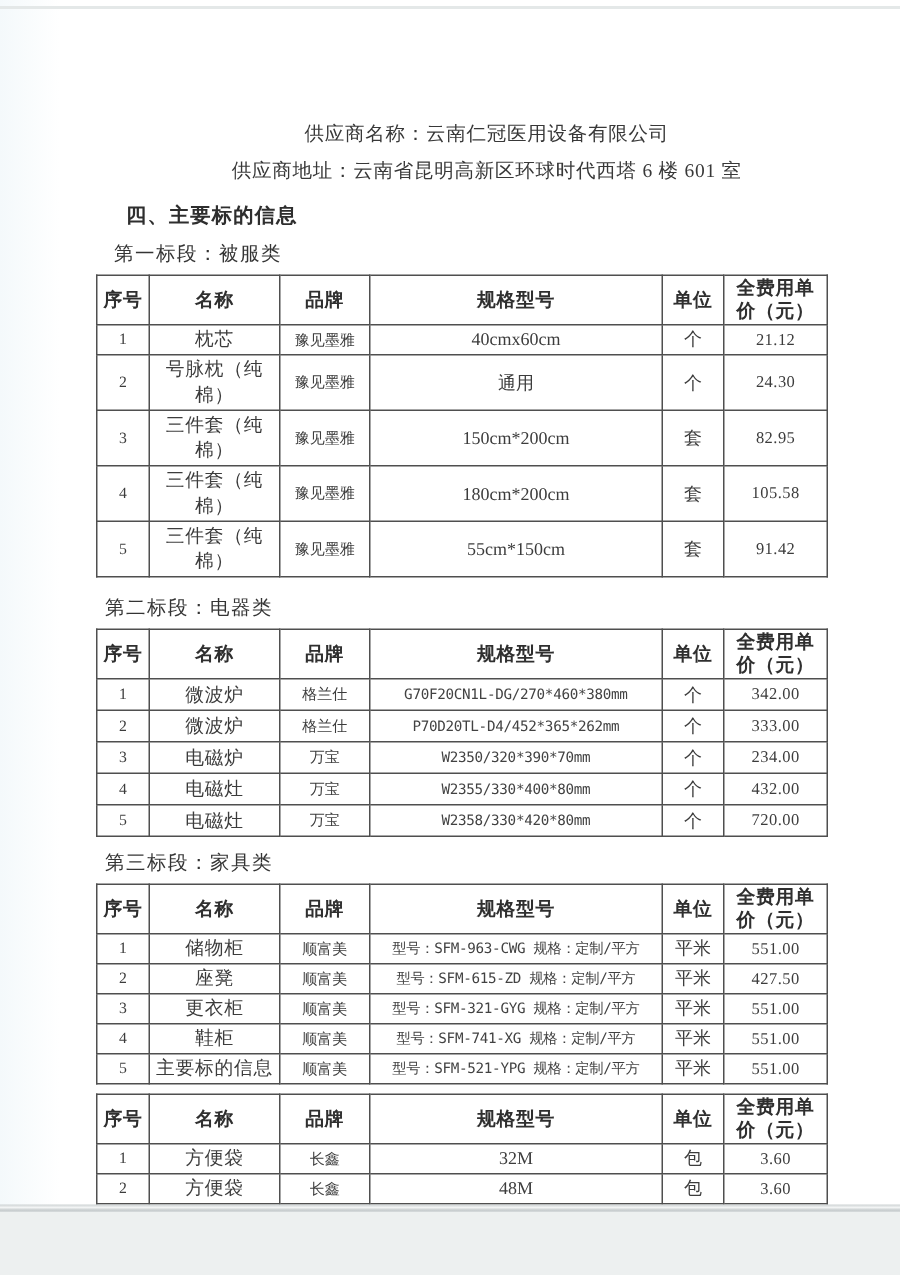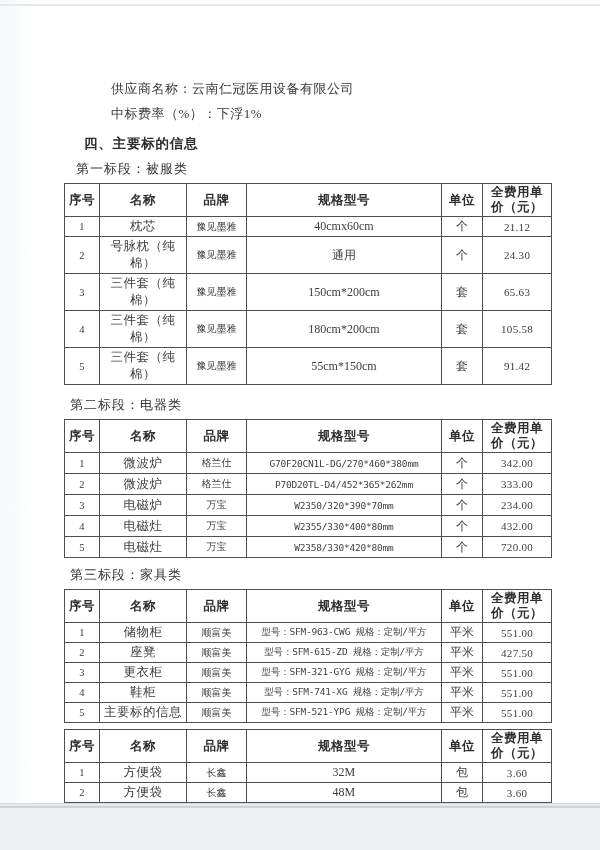--- a/index.html
+++ b/index.html
@@ -24,21 +24,21 @@
     background: #edf0f0;
   }
   .scan-left-tint {
     position: absolute; top: 0; left: 0; width: 40px; height: 810px;
     background: linear-gradient(90deg, #f4f9fb, rgba(255,255,255,0));
   }
   .doc {
     position: absolute; top: 0; left: 0; width: 600px; height: 803px;
     padding: 76px 48px 0 64px;
   }
-  .info-block { margin-left: 47px; }
+  .info-block { margin-left: 33px; text-align: center; }
   .info-line {
     font-size: 13px; line-height: 25px; color: #383838;
     letter-spacing: 0.5px; white-space: nowrap;
   }
   .main-heading {
     margin-left: 20px; margin-top: 9px;
     font-size: 13.5px; font-weight: bold; color: #2e2e2e;
     letter-spacing: 0.8px; line-height: 17px;
   }
   .section-label {
@@ -84,21 +84,21 @@
 </head>
 <body>
 
 <div class="scan-left-tint"></div>
 <div class="scan-top-line"></div>
 
 <div class="doc">
 
   <div class="info-block">
     <div class="info-line">供应商名称：云南仁冠医用设备有限公司</div>
-    <div class="info-line">中标费率（%）：下浮1%</div>
+    <div class="info-line">供应商地址：云南省昆明高新区环球时代西塔 6 楼 601 室</div>
   </div>
 
   <div class="main-heading">四、主要标的信息</div>
 
   <section class="bid-section sec-1">
     <div class="section-label">第一标段：被服类</div>
     <table class="items-table">
       <thead>
         <tr>
           <th class="col-index">序号</th>
@@ -125,21 +125,21 @@
             <td class="col-spec">通用</td>
             <td class="col-unit">个</td>
             <td class="col-price">24.30</td>
           </tr>
           <tr>
             <td class="col-index">3</td>
             <td class="col-name">三件套（纯棉）</td>
             <td class="col-brand">豫见墨雅</td>
             <td class="col-spec">150cm*200cm</td>
             <td class="col-unit">套</td>
-            <td class="col-price">65.63</td>
+            <td class="col-price">82.95</td>
           </tr>
           <tr>
             <td class="col-index">4</td>
             <td class="col-name">三件套（纯棉）</td>
             <td class="col-brand">豫见墨雅</td>
             <td class="col-spec">180cm*200cm</td>
             <td class="col-unit">套</td>
             <td class="col-price">105.58</td>
           </tr>
           <tr>

